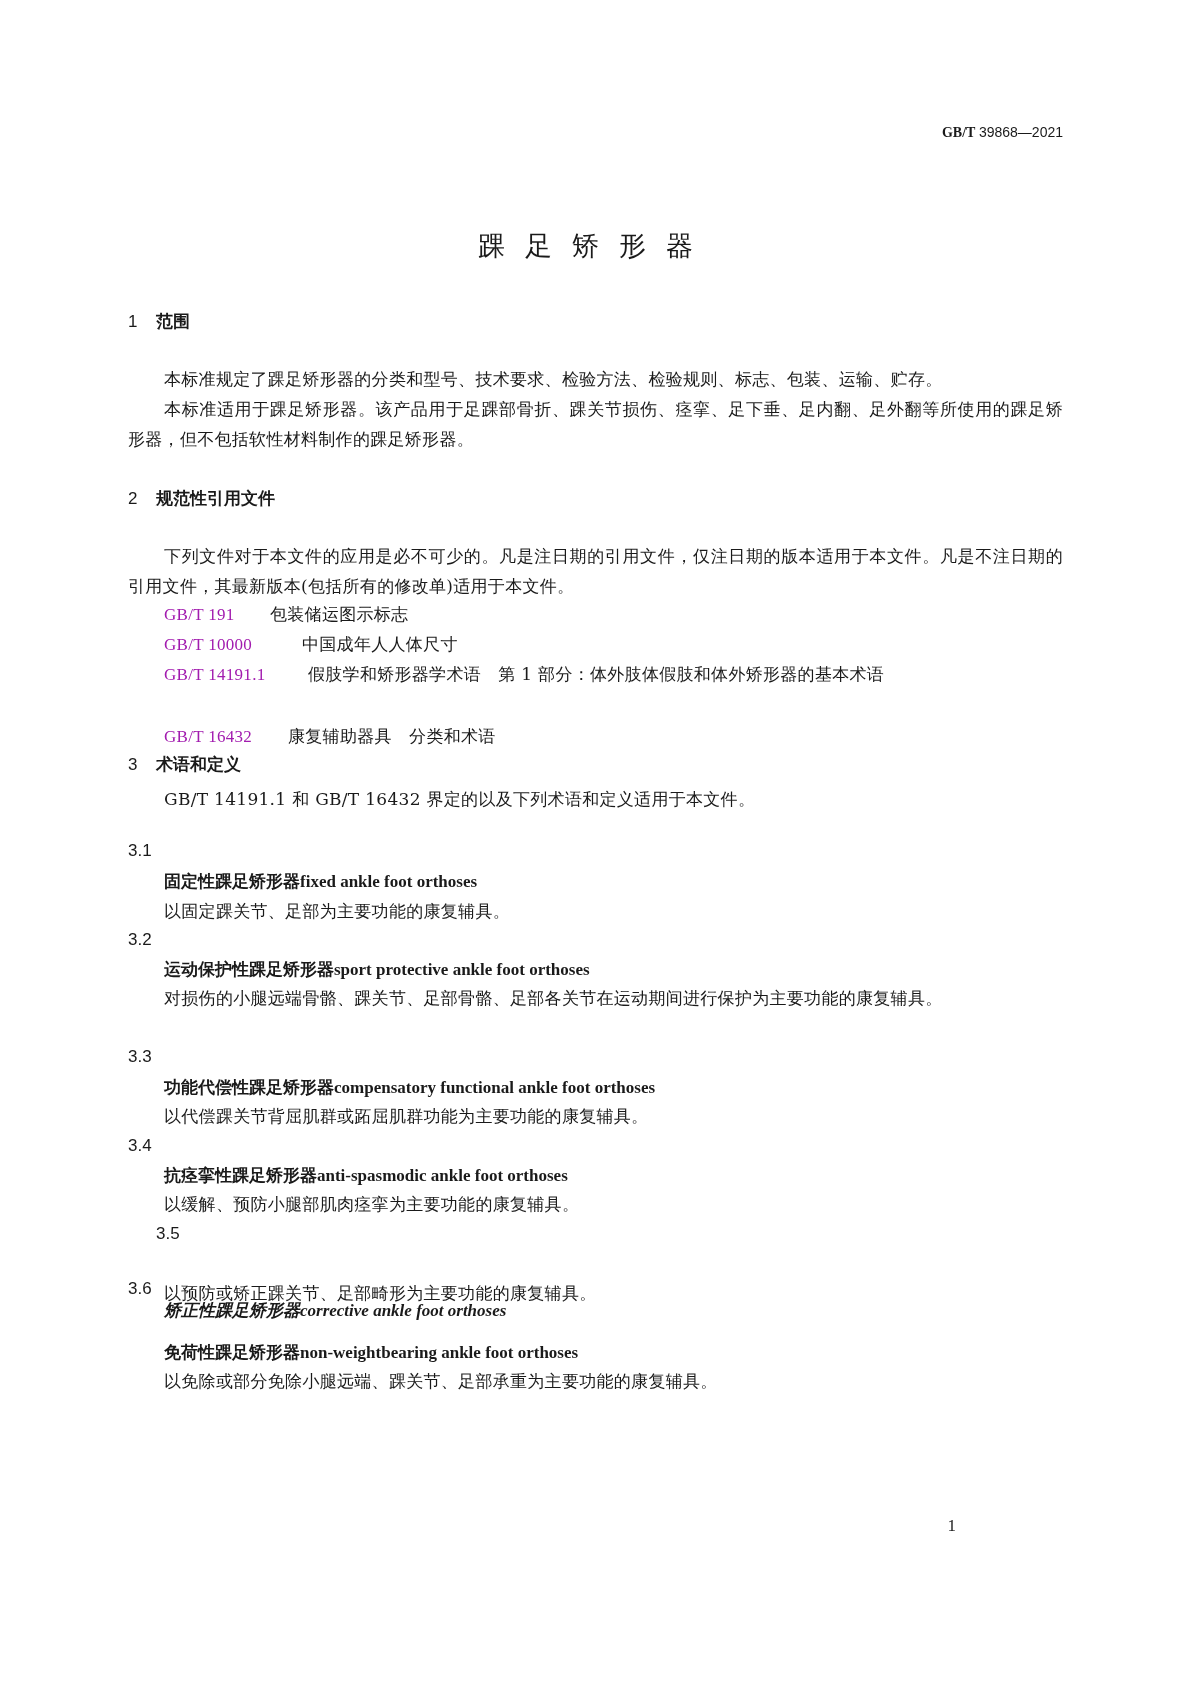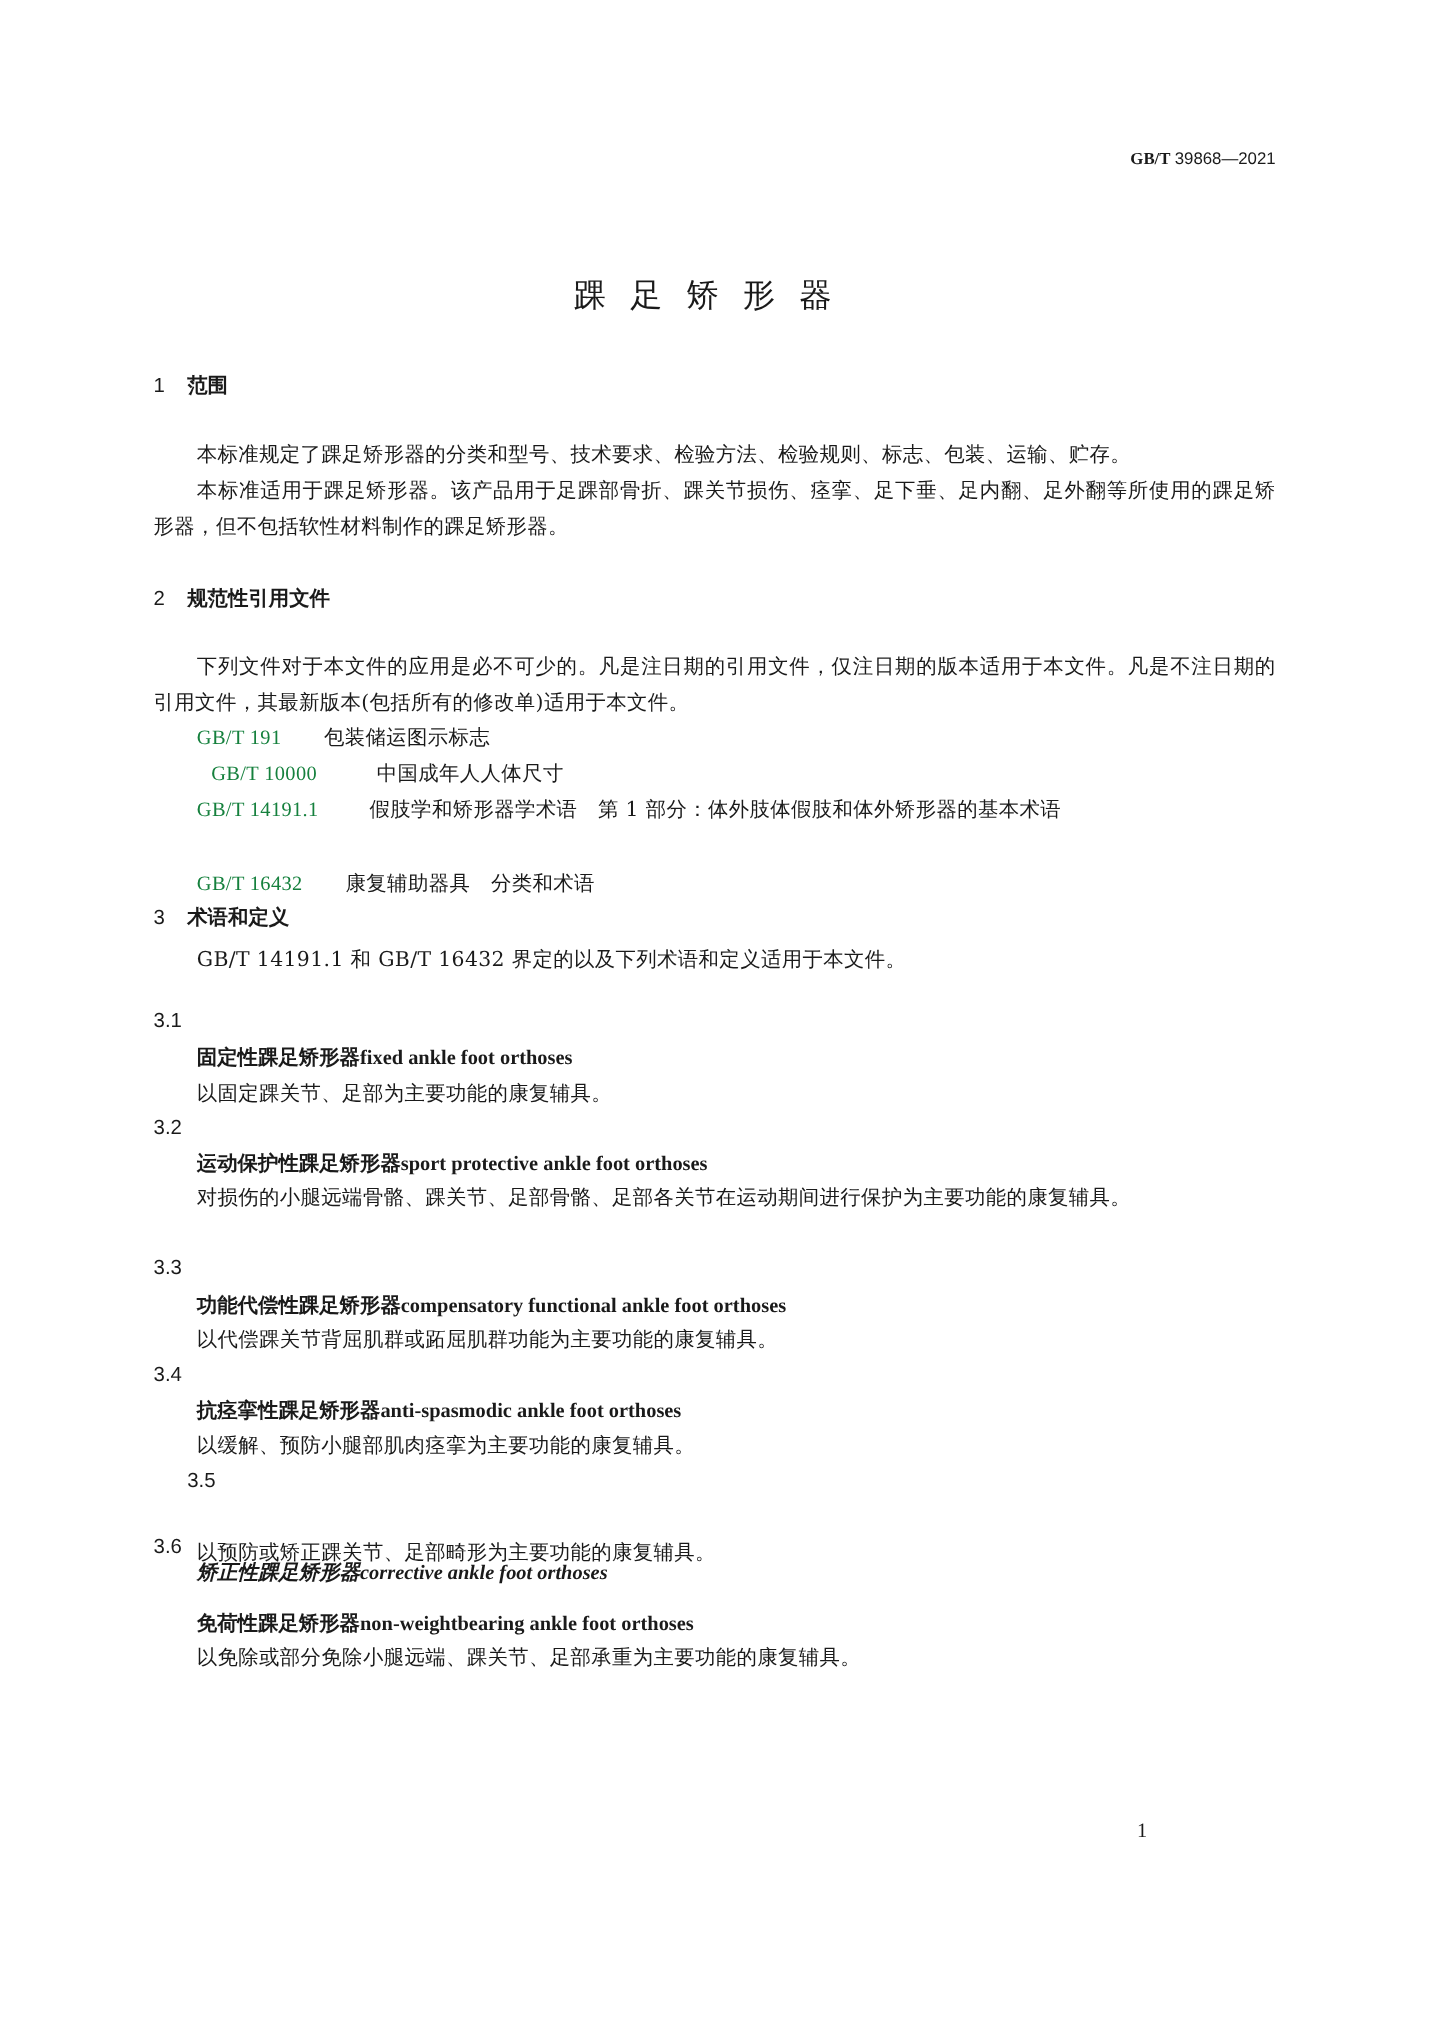--- a/index.html
+++ b/index.html
@@ -26,21 +26,21 @@
   }
   .sec-head .n { display: inline-block; width: 28px; font-weight: normal; font-family: "Liberation Sans", sans-serif; }
   .para {
     left: 128px; width: 935px; font-size: 17px; line-height: 30px;
     white-space: normal; text-indent: 36px; text-align: justify;
     letter-spacing: 0.3px;
   }
   .line {
     left: 164px; font-size: 17px; letter-spacing: 0.3px;
   }
-  .ref-code { display: inline-block; font-family: "Liberation Serif", serif; color: #15803d; }
+  .ref-code { display: inline-block; font-family: "Liberation Serif", serif; color: #a21caf; }
   .term-num {
     left: 128px; font-size: 17px; font-family: "Liberation Sans", sans-serif;
   }
   .term-head {
     left: 164px; font-size: 17px; font-weight: bold;
     font-family: "DejaVu Sans", sans-serif;
   }
   .term-head .en {
     font-family: "Liberation Serif", serif; font-weight: bold; 
   }
@@ -66,21 +66,21 @@
 
 <div class="abs sec-head" style="top:487px;">
   <span class="n">2</span><span>规范性引用文件</span>
 </div>
 <div class="abs para" style="top:541px;">下列文件对于本文件的应用是必不可少的。凡是注日期的引用文件，仅注日期的版本适用于本文件。凡是不注日期的引用文件，其最新版本(包括所有的修改单)适用于本文件。</div>
 
 <div class="abs line" style="top:603px;">
   <span class="ref-code" style="width:106px;">GB/T 191</span><span>包装储运图示标志</span>
 </div>
 <div class="abs line" style="top:633px;">
-  <span class="ref-code" style="width:138px;margin-left:12px;">GB/T 10000</span><span>中国成年人人体尺寸</span>
+  <span class="ref-code" style="width:138px;">GB/T 10000</span><span>中国成年人人体尺寸</span>
 </div>
 <div class="abs line" style="top:663px;">
   <span class="ref-code" style="width:144px;">GB/T 14191.1</span><span>假肢学和矫形器学术语　第 1 部分：体外肢体假肢和体外矫形器的基本术语</span>
 </div>
 <div class="abs line" style="top:693px;margin-top:32px;">
   <span class="ref-code" style="width:124px;">GB/T 16432</span><span>康复辅助器具　分类和术语</span>
 </div>
 
 <div class="abs sec-head" style="top:753px;">
   <span class="n">3</span><span>术语和定义</span>

